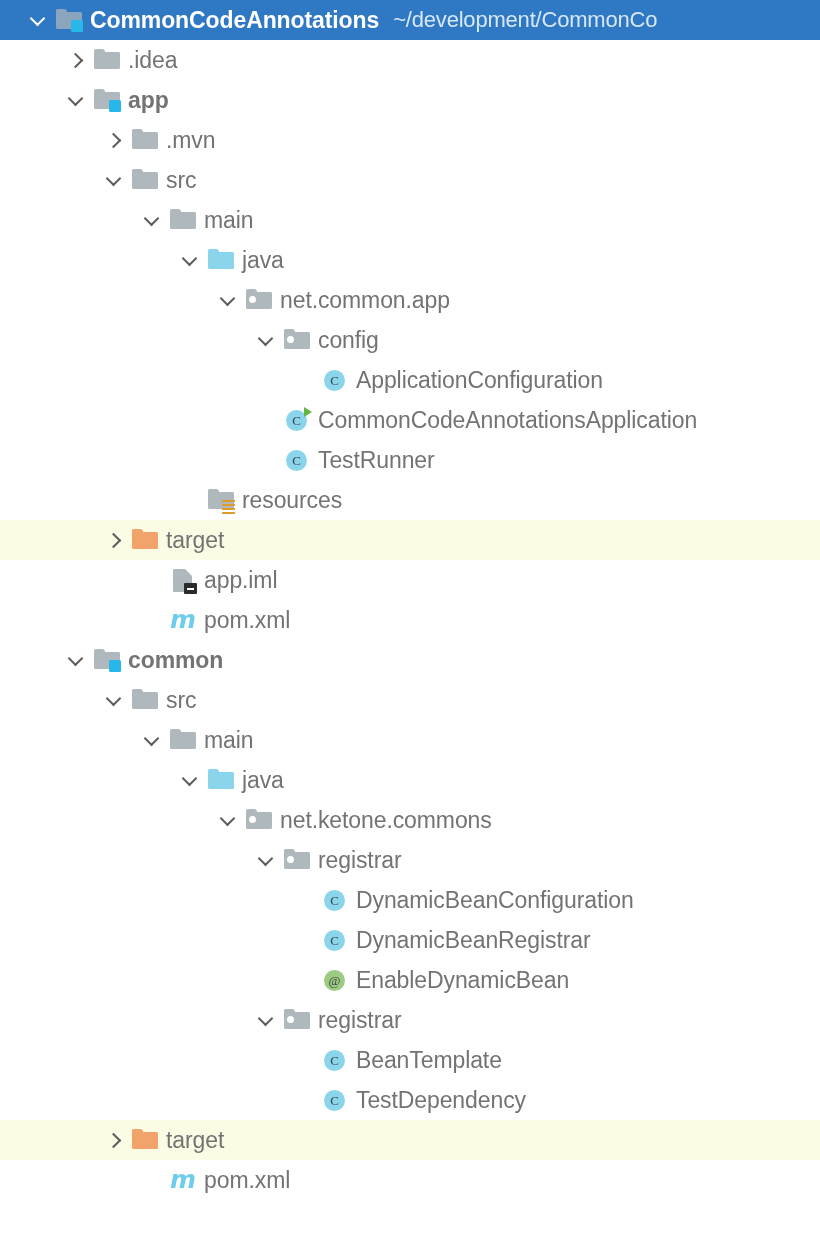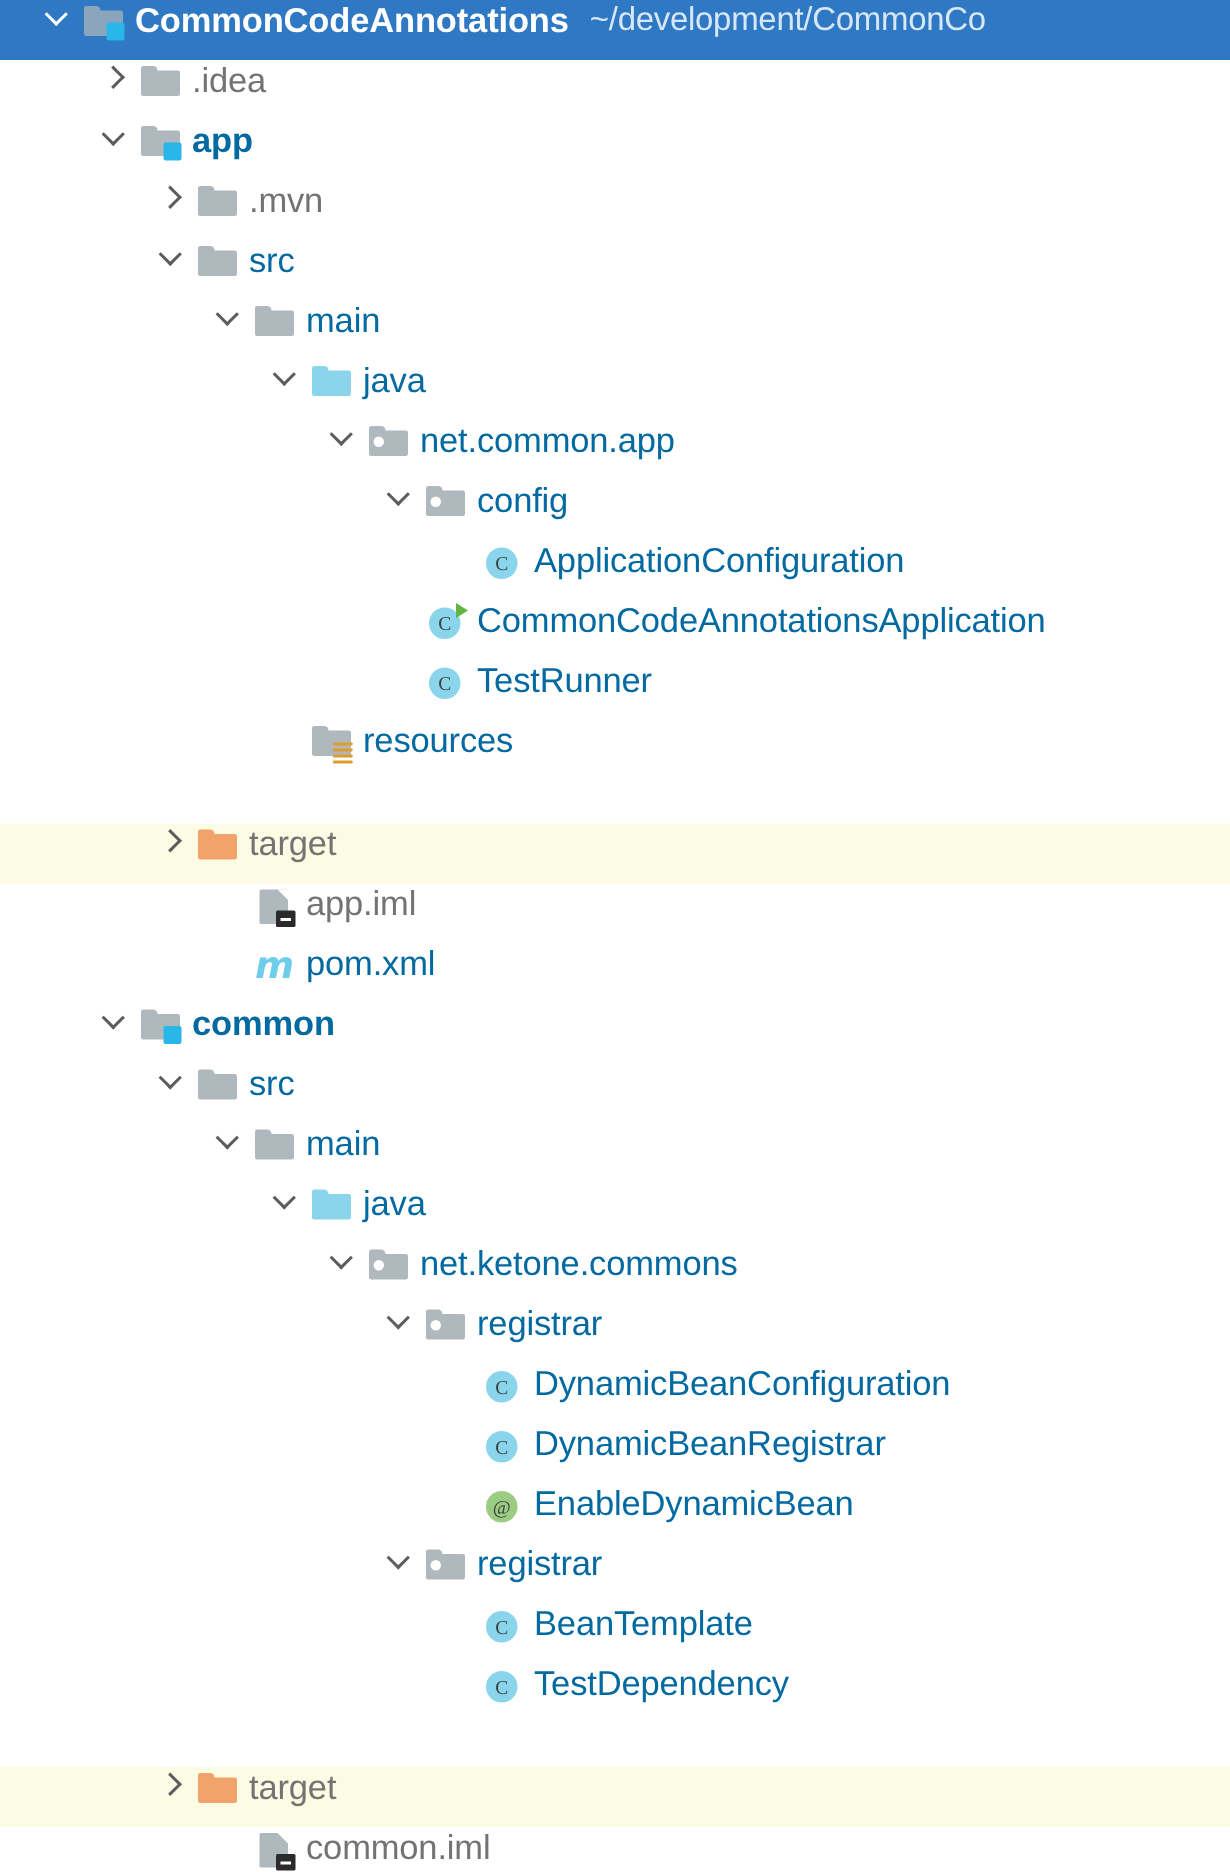--- a/index.html
+++ b/index.html
@@ -12,25 +12,26 @@
     font-family: "Liberation Sans", "DejaVu Sans", sans-serif;
     -webkit-font-smoothing: antialiased;
   }
 
   #tree { width: 820px; }
 
   .row {
     position: relative;
     height: 40px;
     display: flex;
+    align-items: center;
     white-space: nowrap;
     box-sizing: border-box;
   }
   .row.selected { background: #2F78C4; }
-  .row.excluded-bg { background: #FCFBE4; margin-top: 29px; }
+  .row.excluded-bg { background: #FCFBE4; }
 
   
   .indent { flex: 0 0 auto; height: 1px; }
 
   
   .twisty {
     flex: 0 0 auto;
     width: 22px; height: 22px;
     position: relative;
     margin-right: 4px;
@@ -172,21 +173,21 @@
     color: #6FCDEC;
     font-size: 25px;
     font-style: italic;
     font-weight: bold;
     font-family: "DejaVu Sans", sans-serif;
   }
 
   
   .label {
     font-size: 23px;
-    color: #0369a1;
+    color: #737373;
     letter-spacing: -0.1px;
   }
   .label.bold { font-weight: bold; }
   .label.excluded { color: #737373; }
   .row.selected .label { color: #ffffff; }
 
   .path {
     font-size: 22px;
     color: #D7E7F5;
     margin-left: 14px;
@@ -479,26 +480,17 @@
       </span>
       <span class="icon">
         <span class="fld orange"></span>
       </span>
       <span class="label excluded">target</span>
     </div>
     <div class="row">
       <span class="indent" style="width:142px"></span>
       <span class="twisty none"></span>
       <span class="icon">
-        <span class="doc"></span>
-        <span class="badge-iml"></span>
-      </span>
-      <span class="label excluded">common.iml</span>
-    </div>
-    <div class="row">
-      <span class="indent" style="width:142px"></span>
-      <span class="twisty none"></span>
-      <span class="icon">
         <span class="maven">m</span>
       </span>
       <span class="label">pom.xml</span>
     </div>
   </div>
 
 </body></html>

